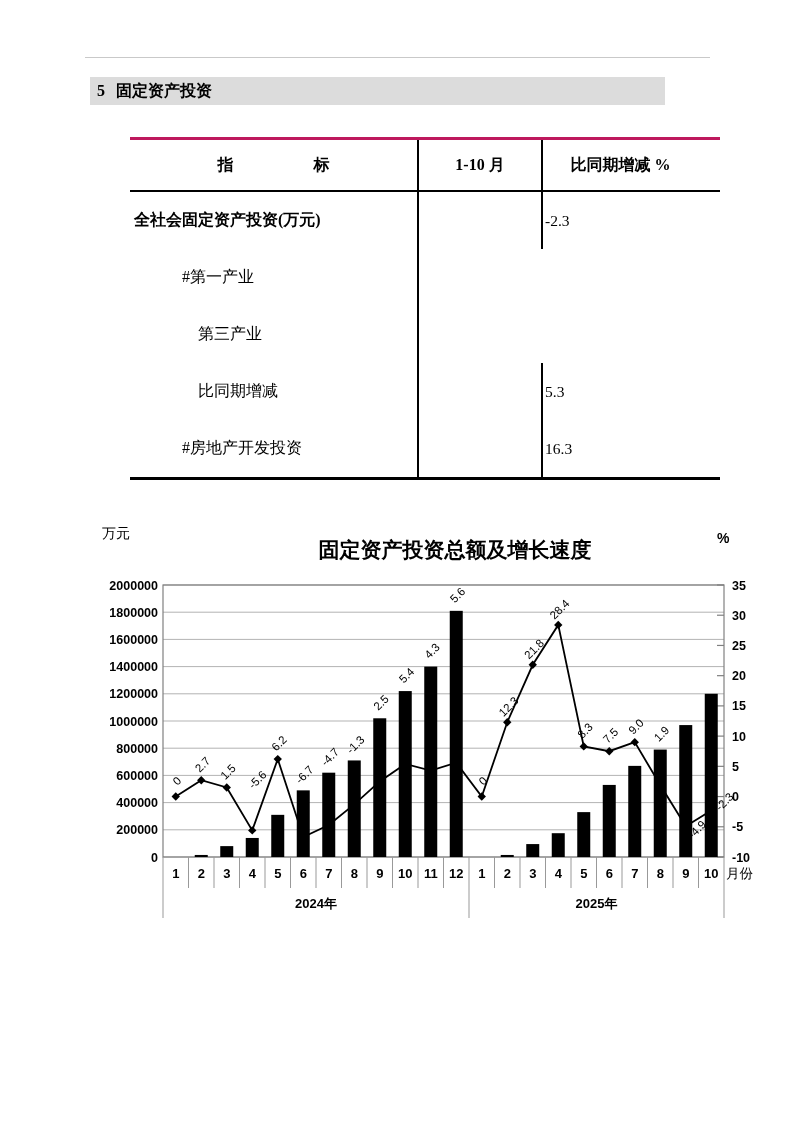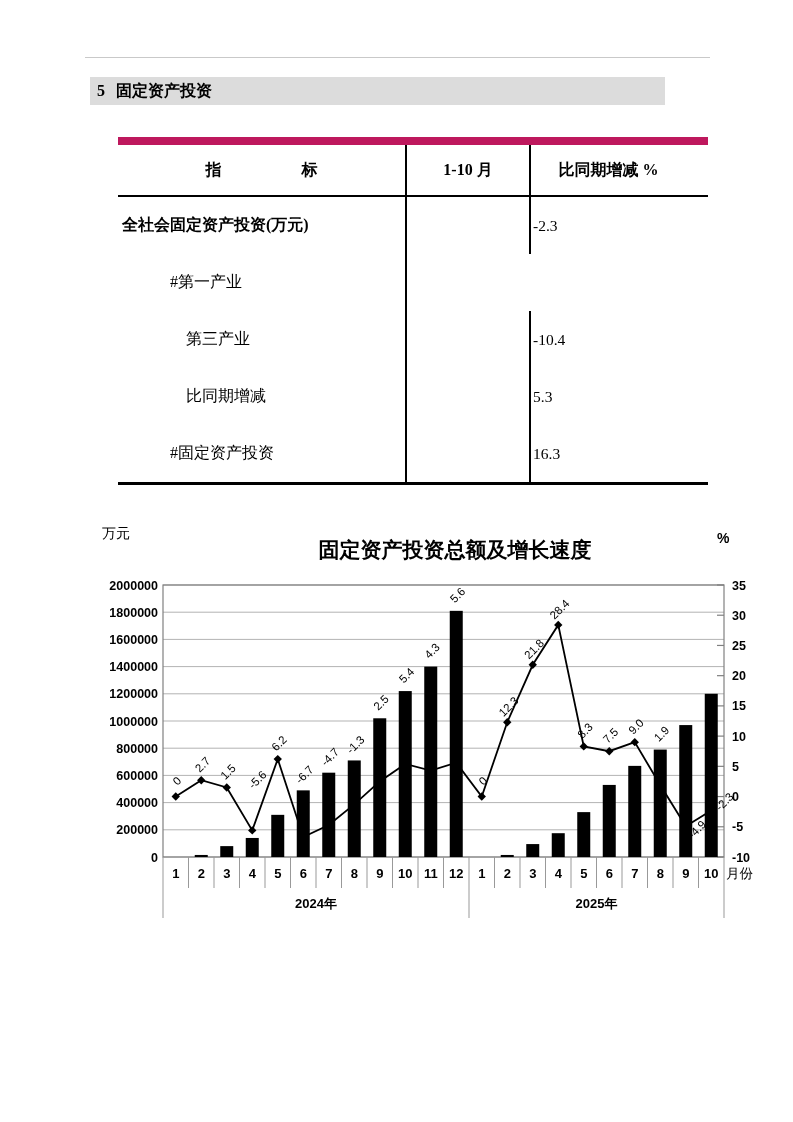--- a/index.html
+++ b/index.html
@@ -2,22 +2,22 @@
 <html><head>
 <meta charset="utf-8">
 <style>
   html,body{margin:0;padding:0;background:#ffffff;}
   .page{position:relative;width:793px;height:1122px;background:#fff;overflow:hidden;
         font-family:"Liberation Serif",serif;color:#000;}
   .top-rule{position:absolute;left:85px;top:57px;width:625px;height:1px;background:#c9c9c9;}
   .section-header{position:absolute;left:90px;top:77px;width:575px;height:28px;background:#dcdcdc;
         display:flex;align-items:center;font-weight:bold;font-size:16px;padding-left:7px;box-sizing:border-box;}
   .section-header .num{margin-right:11px;}
-  .itable{position:absolute;left:118px;top:137px;width:590px;
-        border-top:8px solid #be185d;border-bottom:3px solid #000;box-sizing:border-box;}
+  .itable{position:absolute;left:130px;top:137px;width:590px;
+        border-top:3px solid #be185d;border-bottom:3px solid #000;box-sizing:border-box;}
   .trow{display:flex;}
   .thead-row{height:50px;border-bottom:2px solid #000;}
   .drow{height:57px;}
   .cell{box-sizing:border-box;display:flex;align-items:center;font-size:16px;}
   .c1{width:287px;}
   .c2{width:124px;border-left:2px solid #000;}
   .c3{width:157px;border-left:2px solid #000;}
   .thead-row .cell{justify-content:center;font-weight:bold;}
   .val{padding-left:2px;font-size:15.5px;}
   .ind0{padding-left:4px;font-weight:bold;}
@@ -48,29 +48,28 @@
           <div class="cell c2 val"></div>
           <div class="cell c3 val">-2.3</div>
         </div>
         <div class="trow drow">
           <div class="cell c1 ind1">#第一产业</div>
           <div class="cell c2 val"></div>
         </div>
         <div class="trow drow">
           <div class="cell c1 ind2">第三产业</div>
           <div class="cell c2 val"></div>
-          <div class="cell c3 val">-10.4</div>
         </div>
         <div class="trow drow">
           <div class="cell c1 ind2">比同期增减</div>
           <div class="cell c2 val"></div>
           <div class="cell c3 val">5.3</div>
         </div>
         <div class="trow drow">
-          <div class="cell c1 ind1">#固定资产投资</div>
+          <div class="cell c1 ind1">#房地产开发投资</div>
           <div class="cell c2 val"></div>
           <div class="cell c3 val">16.3</div>
         </div>
       </div>
   </div>
 
   <svg id="chart" width="713" height="440" viewBox="0 0 713 440">
       <g>
         <line x1="83" x2="644" y1="357" y2="357" stroke="#b3b3b3" stroke-width="1"></line>
         <line x1="83" x2="644" y1="329.8" y2="329.8" stroke="#b3b3b3" stroke-width="1"></line>

